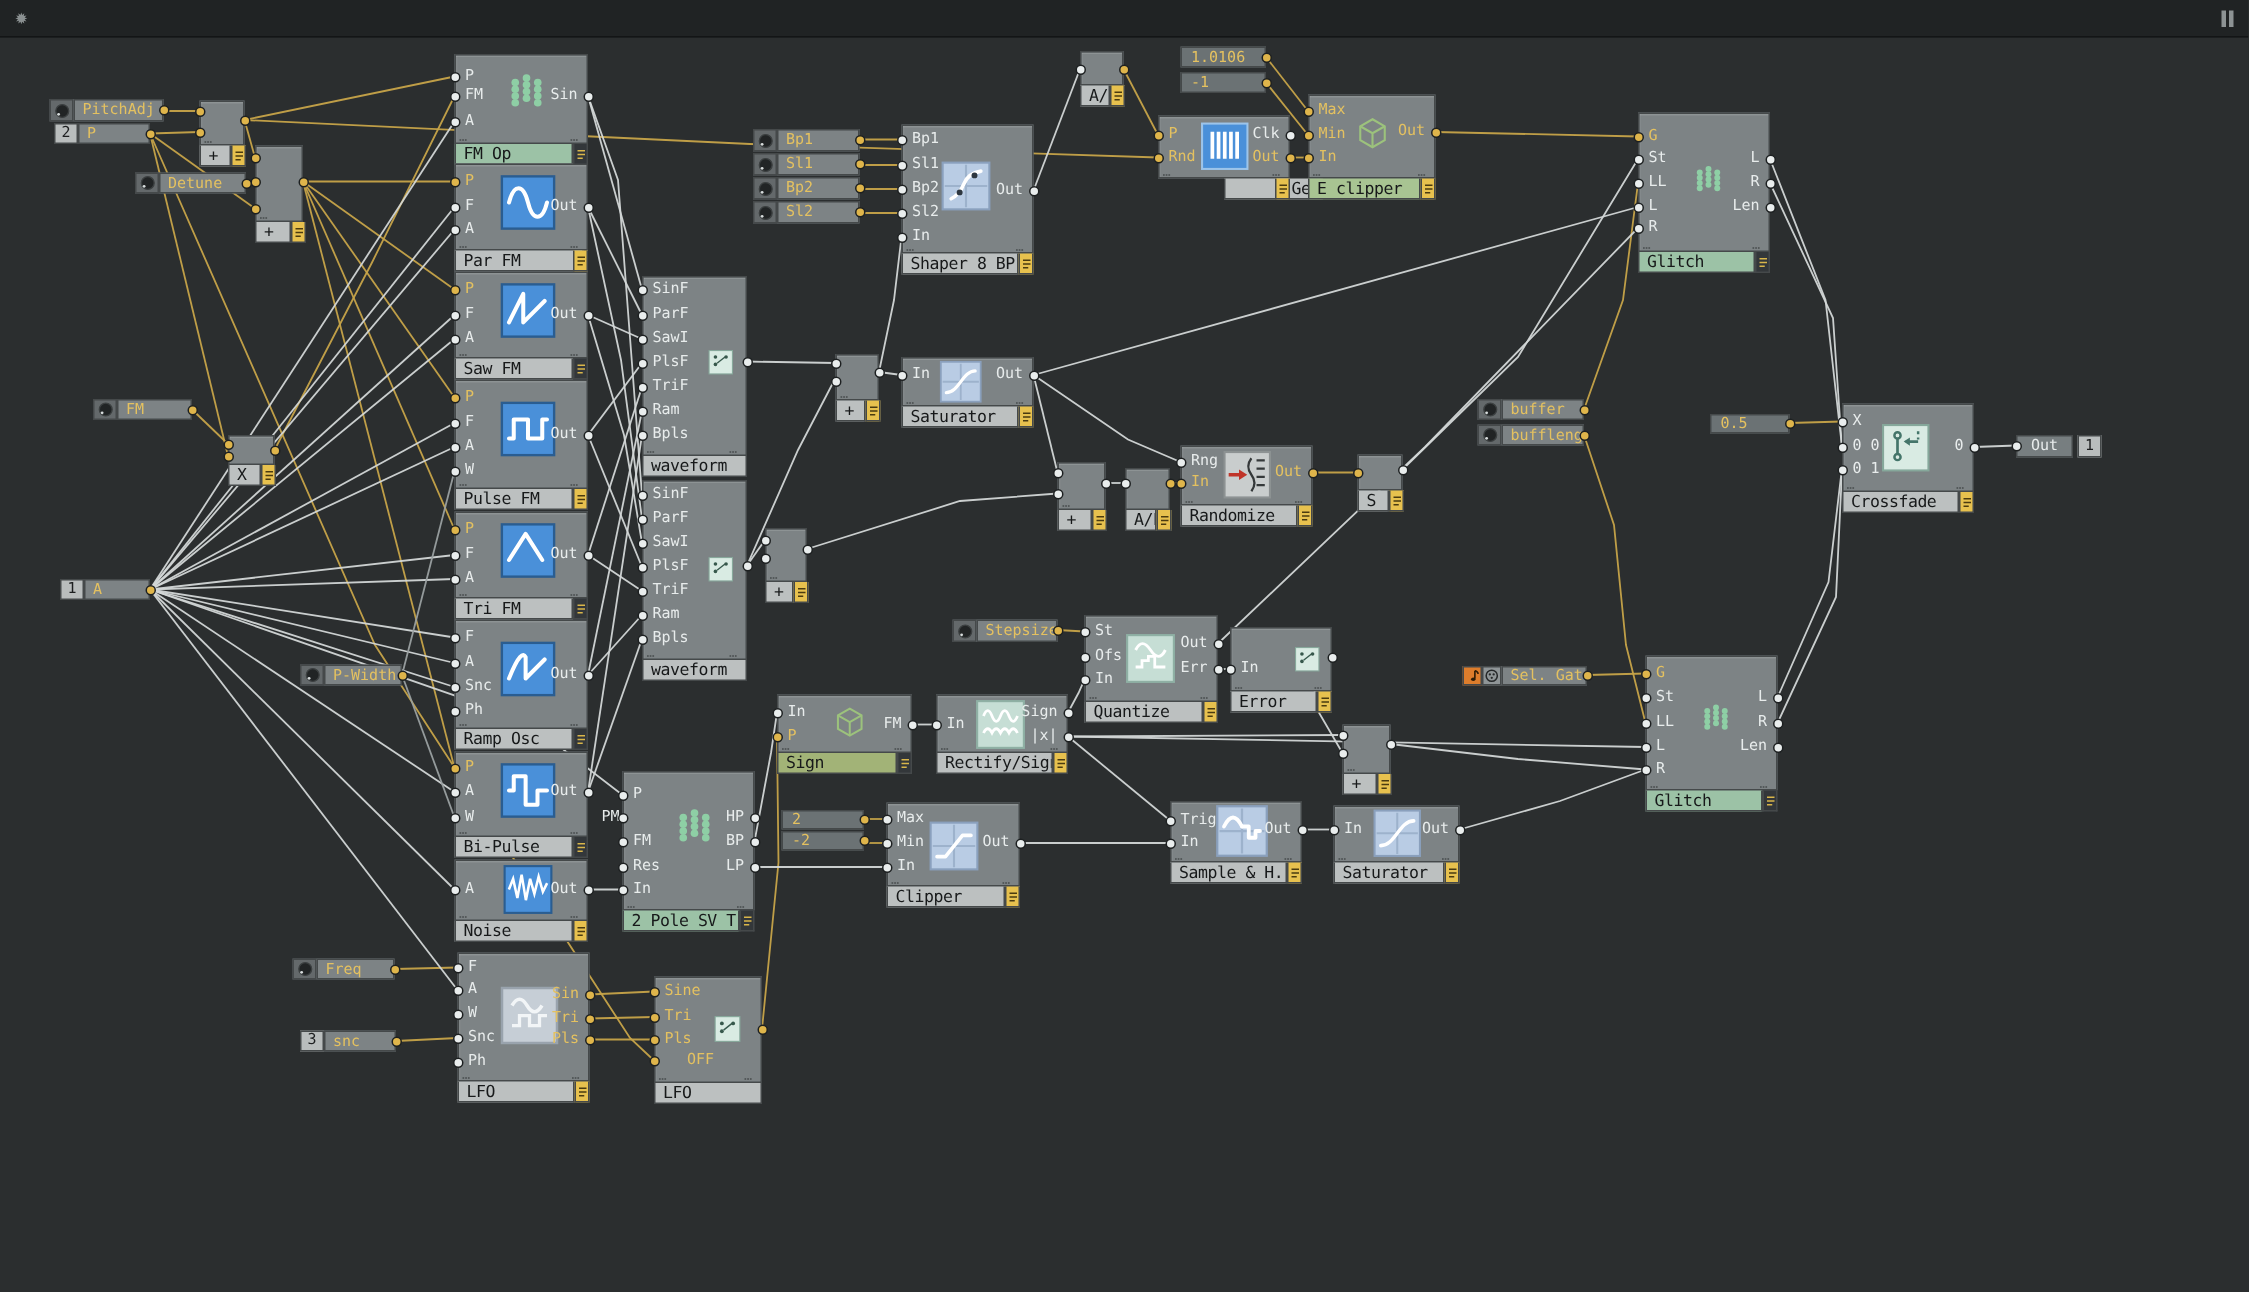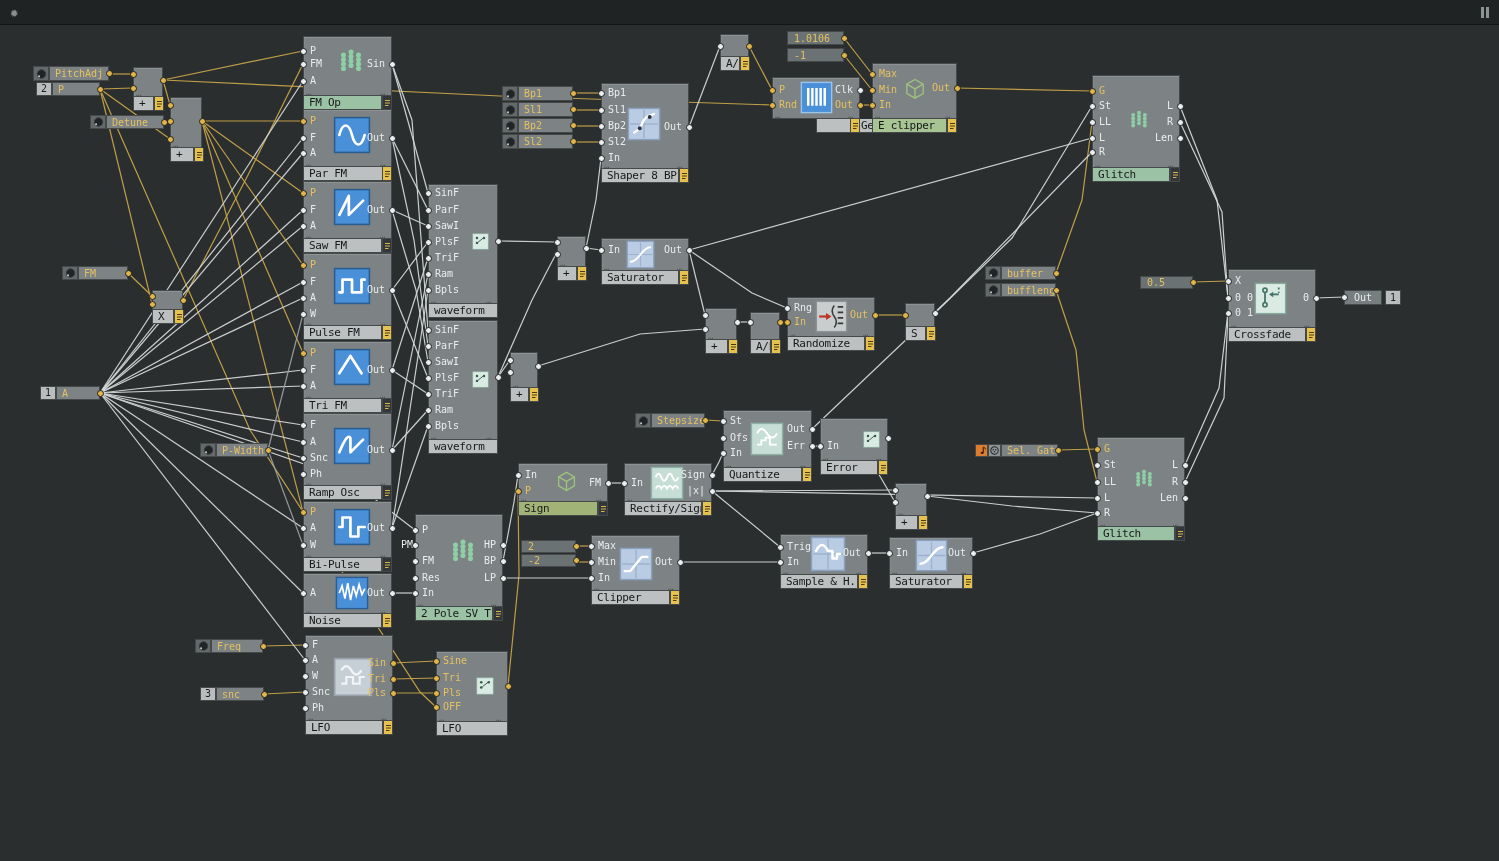--- a/index.html
+++ b/index.html
@@ -478,21 +478,21 @@
           <path d="M8.5 13L16 7" stroke="#37584c" stroke-width="1.3"></path>
           <circle cx="17" cy="7" r="1.7" fill="#37584c"></circle>
         </svg></div>
       <div class="port y" style="left: 433px; top: 658px;"></div>
       <div class="plabel y" style="left: 443px; top: 655px;">Sine</div>
       <div class="port y" style="left: 433px; top: 675px;"></div>
       <div class="plabel y" style="left: 443px; top: 672px;">Tri</div>
       <div class="port y" style="left: 433px; top: 690px;"></div>
       <div class="plabel y" style="left: 443px; top: 687px;">Pls</div>
       <div class="port y" style="left: 433px; top: 704px;"></div>
-      <div class="plabel y" style="left: 443px; top: 701px;">OFF</div>
+      <div class="plabel y" style="left: 458px; top: 701px;">OFF</div>
       <div class="port y" style="left: 505px; top: 683px;"></div>
       <div class="cdots" style="left: 439px; top: 715px;">…</div>
       <div class="cdots" style="left: 496px; top: 715px;">…</div>
       <div class="mlabel" style="left: 436px; top: 722px; width: 72px; height: 14px;">LFO</div>
       <div class="mbody" style="left: 601px; top: 83px; width: 88px; height: 86px;"></div>
       <div class="micon" style="left: 627px; top: 107px; width: 34px; height: 34px;"><svg width="34" height="34" viewBox="0 0 24 24">
           <rect x="1" y="1" width="22" height="22" fill="#b9cce4" stroke="#8aa0bd"></rect>
           <path d="M12 2v20M2 12h20" stroke="#9db2cc" stroke-width="1" fill="none"></path>
           <path d="M5 18Q9 16 11 11T19 5" stroke="#ffffff" stroke-width="1.7" fill="none" stroke-linejoin="round" stroke-linecap="round"></path>
           <circle cx="9" cy="15" r="1.4" fill="#2e3740"></circle>

